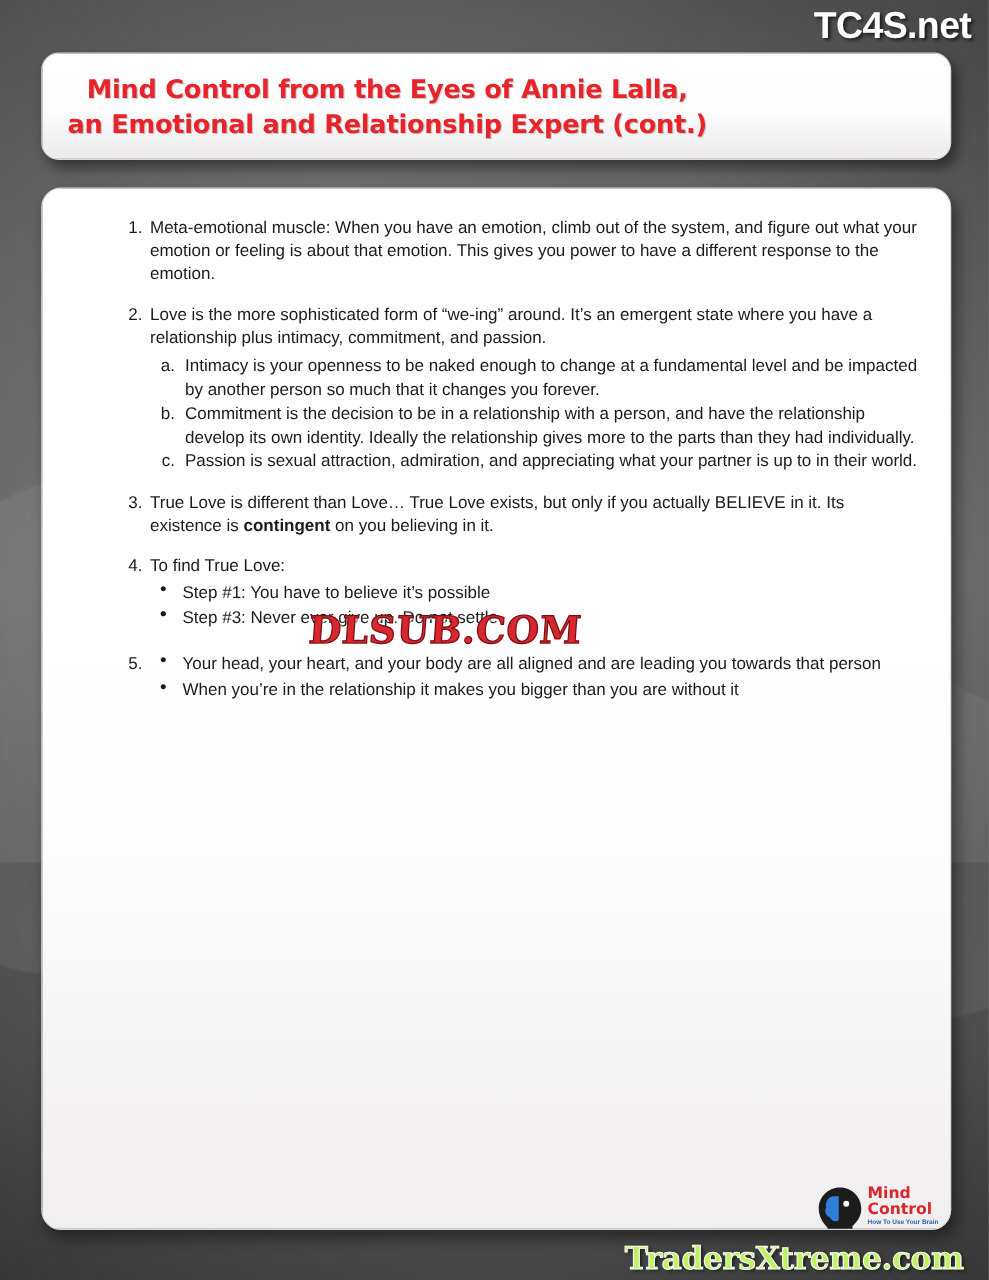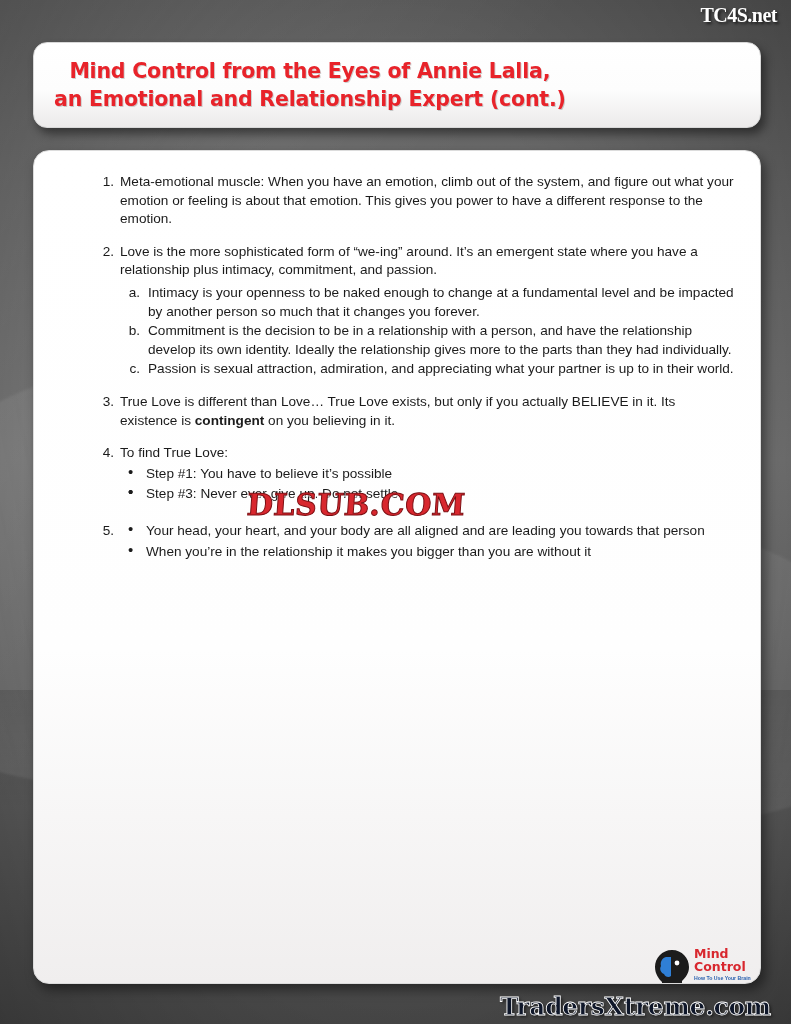--- a/index.html
+++ b/index.html
@@ -57,23 +57,23 @@
     position: absolute;
     inset: 0;
     background: radial-gradient(ellipse at 50% 45%, rgba(0,0,0,0) 45%, rgba(0,0,0,0.30) 100%);
   }
 
   
   .site-mark {
     position: absolute;
     right: 14px;
     top: 4px;
-    font-family: Liberation Serif, serif;
-    font-weight: bold;
-    font-size: 20px;
+    font-family: Liberation Sans, sans-serif;
+    font-weight: bold;
+    font-size: 30px;
     letter-spacing: -0.5px;
     color: #ffffff;
     text-shadow: 2px 2px 3px rgba(0,0,0,0.65);
   }
 
   
   .header-card {
     position: absolute;
     left: 33px;
     top: 42px;
@@ -237,21 +237,21 @@
   }
 
   
   .footer-brand {
     position: absolute;
     right: 20px;
     bottom: 3px;
     font-family: "DejaVu Serif", serif;
     font-weight: bold;
     font-size: 25px;
-    color: #0f172a;
+    color: #bef264;
     -webkit-text-stroke: 0.8px #ffffff;
     text-shadow: 2px 2px 3px rgba(0,0,0,0.55);
     letter-spacing: -0.3px;
   }
 </style>
 </head>
 <body>
 
 <div class="page-bg">
   <div class="bg-swoosh-1"></div>

